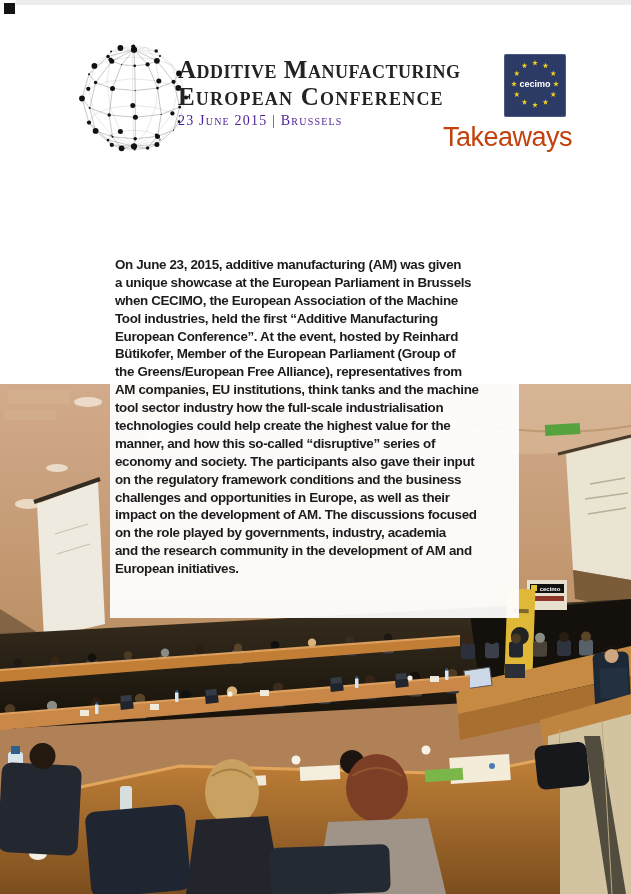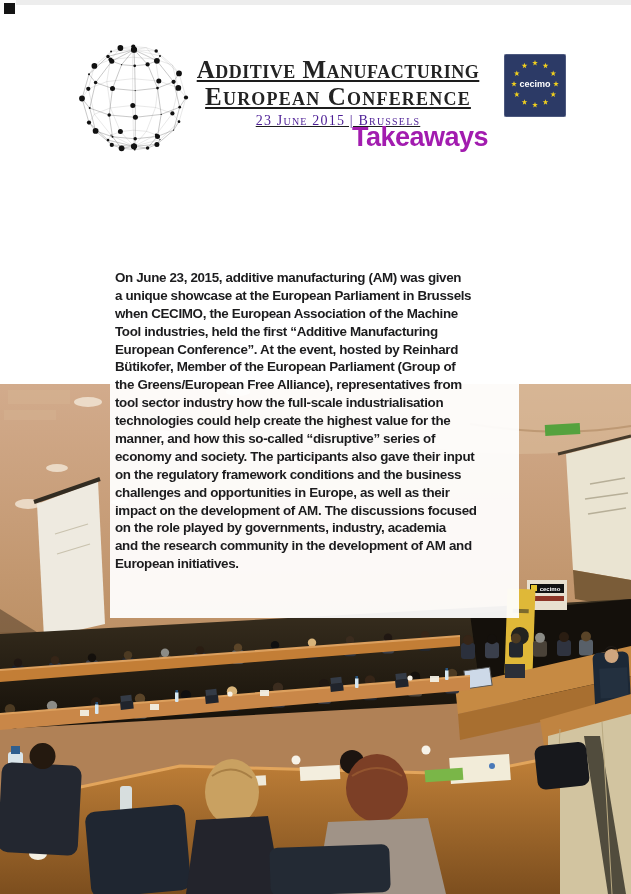--- a/index.html
+++ b/index.html
@@ -8,46 +8,46 @@
     background:#ffffff; overflow:hidden;
     font-family:"Liberation Sans", sans-serif;
   }
   
   .top-strip{position:absolute;left:0;top:0;width:631px;height:5px;background:#ededed;}
   .top-notch{position:absolute;left:0;top:0;width:16px;height:12px;background:#fdfdfd;}
   .corner-square{position:absolute;left:4px;top:3px;width:11px;height:11px;background:#141414;}
 
   
   .mesh-logo{position:absolute;left:78px;top:36px;width:112px;height:122px;}
-  .title-block{position:absolute;left:178px;top:56px;width:320px;text-align:center;color:#1d1d1d;text-decoration:underline;}
+  .title-block{position:absolute;left:178px;top:56px;width:320px;color:#1d1d1d;}
   .title-line{
     font-family:"Liberation Serif", serif; font-variant:small-caps;
     font-size:25px; line-height:27px; font-weight:600; letter-spacing:.5px; color:#232323;
   }
   .title-line.l2{letter-spacing:1.2px;}
   .date-line{
     font-family:"Liberation Serif", serif; font-variant:small-caps;
     font-size:14px; line-height:14px; margin-top:4px; letter-spacing:1.2px; color:#4c1d95;
   }
   .cecimo-logo{position:absolute;left:504px;top:54px;width:62px;height:63px;}
   .takeaways{
-    position:absolute; right:59px; top:122px; width:220px; 
-    font-size:27px; font-weight:bold; letter-spacing:-0.5px; color:#a21caf;
+    position:absolute; right:59px; top:122px; width:220px; text-align:right;
+    font-size:27px; font-weight:normal; letter-spacing:-0.5px; color:#c2410c;
   }
 
   
   .photo{position:absolute;left:0;top:384px;width:631px;height:510px;filter:blur(.4px);}
 
   
   .text-panel{
     position:absolute; left:110px; top:246px; width:409px; height:372px;
     background:rgba(255,255,255,.94);
   }
   .paragraph{
-    position:absolute; left:5px; top:23px; width:404px;
+    position:absolute; left:5px; top:10px; width:404px;
     font-size:13.4px; font-weight:bold; letter-spacing:-0.35px;
     color:#1c1c1e; line-height:17.9px;
   }
   .paragraph div{white-space:nowrap;height:17.9px;}
 </style>
 </head>
 <body>
 
 <div class="page">
 
@@ -534,20 +534,21 @@
 
   <div class="text-panel">
     <div class="paragraph">
         <div>On June 23, 2015, additive manufacturing (AM) was given</div>
         <div>a unique showcase at the European Parliament in Brussels</div>
         <div>when CECIMO, the European Association of the Machine</div>
         <div>Tool industries, held the first “Additive Manufacturing</div>
         <div>European Conference”. At the event, hosted by Reinhard</div>
         <div>Bütikofer, Member of the European Parliament (Group of</div>
         <div>the Greens/European Free Alliance), representatives from</div>
+        <div>AM companies, EU institutions, think tanks and the machine</div>
         <div>tool sector industry how the full-scale industrialisation</div>
         <div>technologies could help create the highest value for the</div>
         <div>manner, and how this so-called “disruptive” series of</div>
         <div>economy and society. The participants also gave their input</div>
         <div>on the regulatory framework conditions and the business</div>
         <div>challenges and opportunities in Europe, as well as their</div>
         <div>impact on the development of AM. The discussions focused</div>
         <div>on the role played by governments, industry, academia</div>
         <div>and the research community in the development of AM and</div>
         <div>European initiatives.</div>

